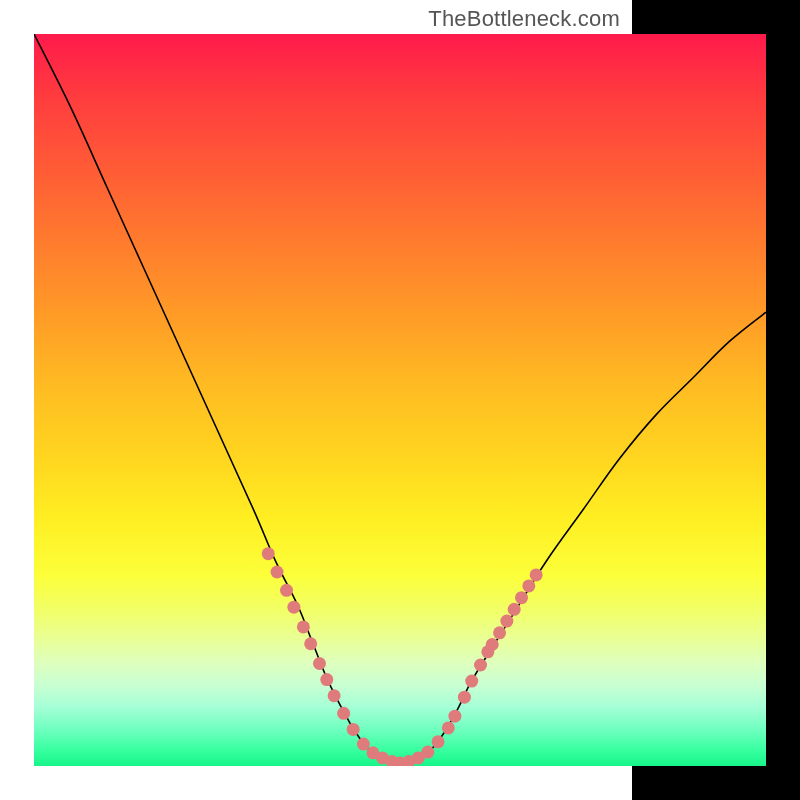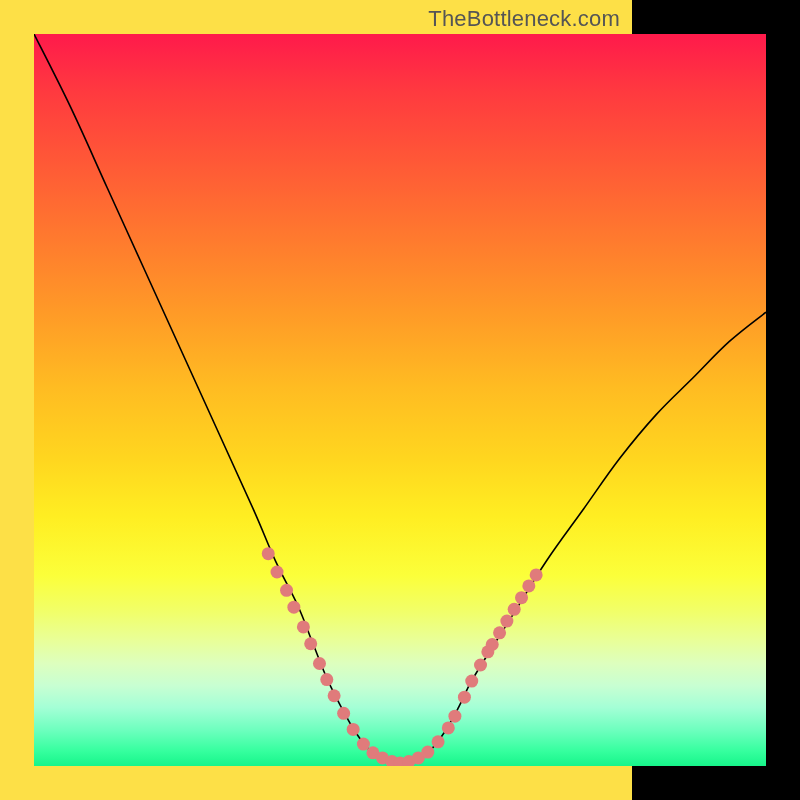--- a/index.html
+++ b/index.html
@@ -10,21 +10,21 @@
     overflow: hidden;
     background: #000;
     font-family: Arial, Helvetica, sans-serif;
   }
   .frame {
     position: absolute;
     top: 0;
     left: 0;
     width: 632px;
     height: 800px;
-    background: #fde047;
+    background: #ffffff;
   }
   .plot-area {
     position: absolute;
     top: 34px;
     left: 34px;
     width: 732px;
     height: 732px;
     background: linear-gradient(to bottom,
       #ff1a4b 0%,
       #ff3a3f 8%,

